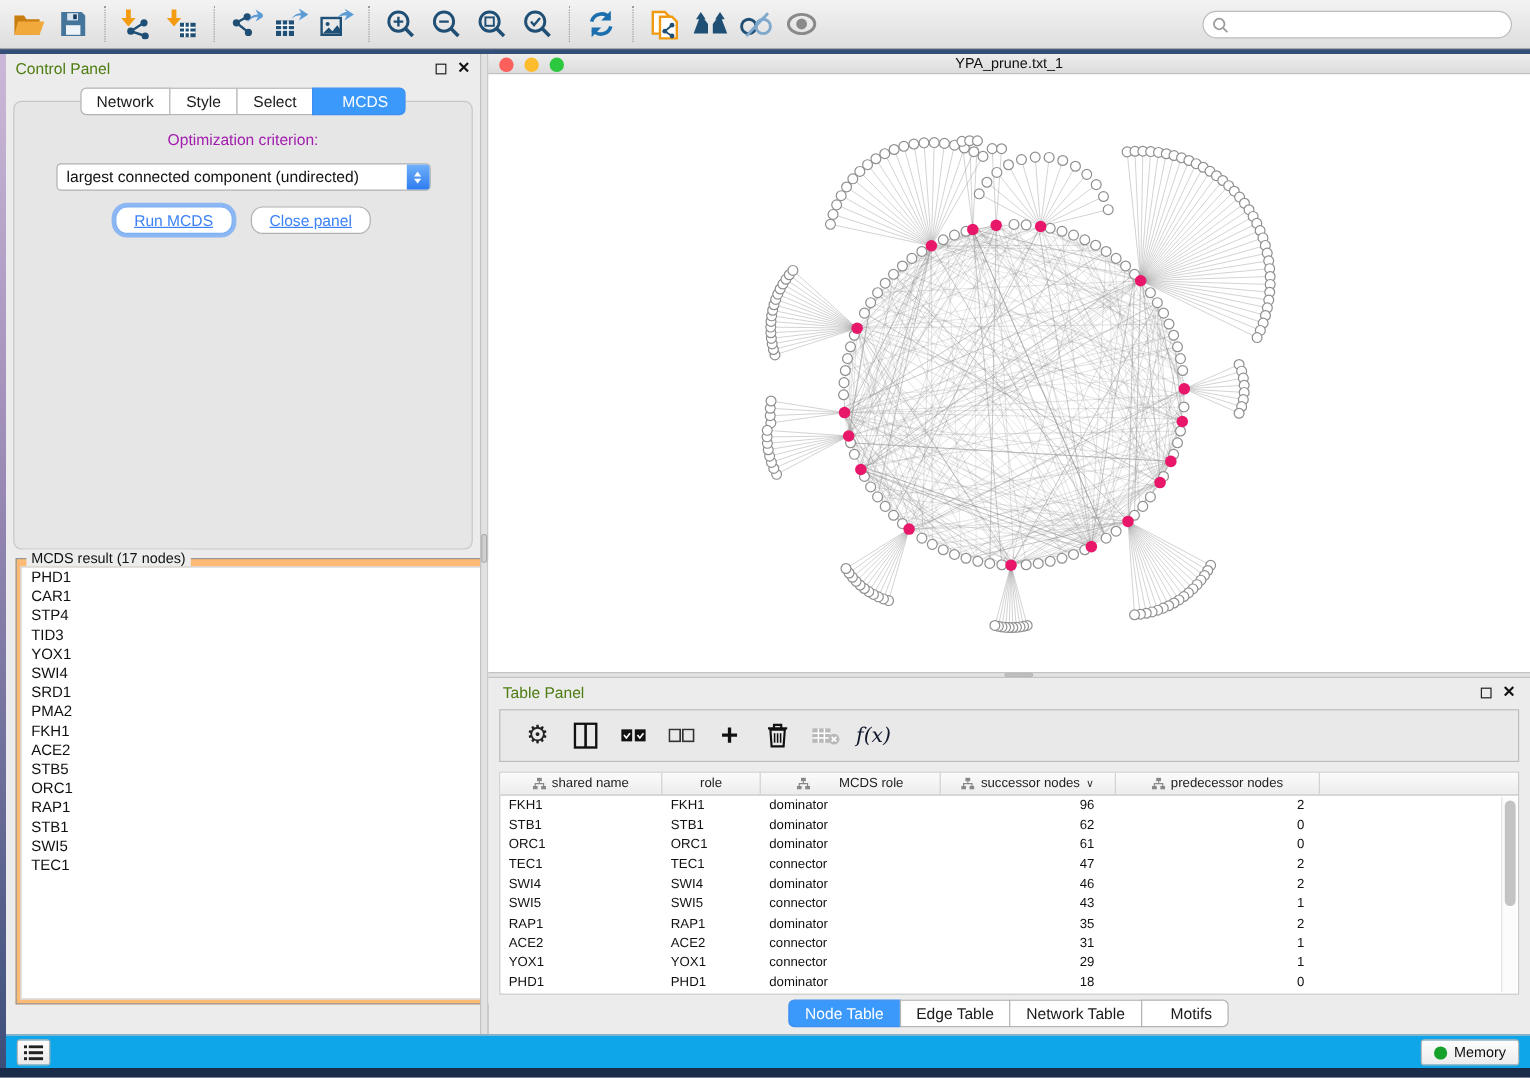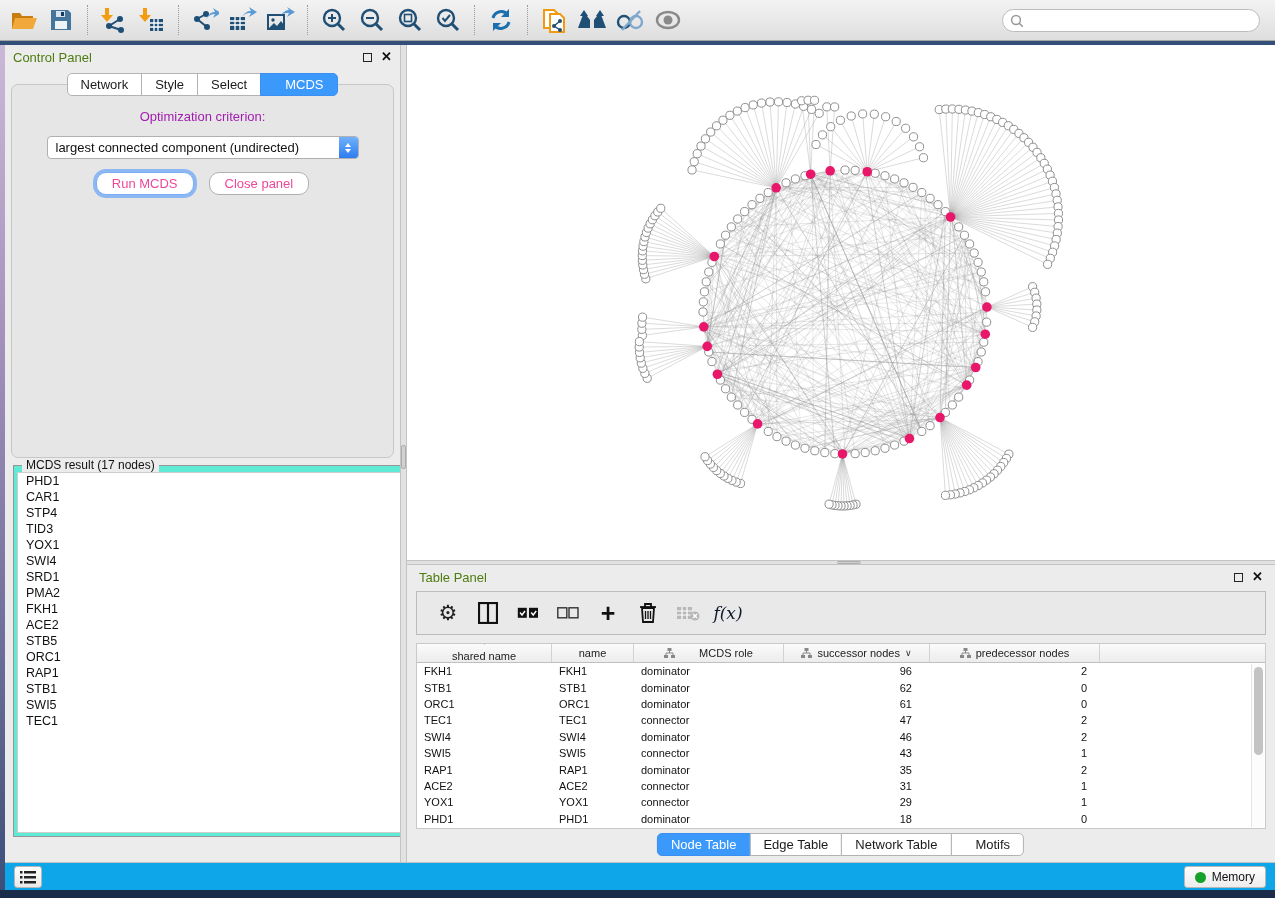--- a/index.html
+++ b/index.html
@@ -37,24 +37,24 @@
   .crit-label{text-align:center;font-size:13px;margin-top:24px;color:#a21caf;}
   .dropdown{width:312px;height:23px;margin:12px auto 0;background:#fff;border:1px solid #b0b0b0;
        border-radius:4px;display:flex;align-items:center;font-size:13px;color:#111;padding-left:8px;}
   .dd-stepper{margin-left:auto;width:19px;height:21px;border-radius:0 3px 3px 0;
        background:linear-gradient(#70b1fb,#2e7cf0);display:flex;flex-direction:column;
        align-items:center;justify-content:center;gap:2px;}
   .dd-stepper i{width:0;height:0;border-left:3.5px solid transparent;border-right:3.5px solid transparent;}
   .dd-up{border-bottom:4px solid #fff;}
   .dd-down{border-top:4px solid #fff;}
   .btn-row{display:flex;justify-content:center;gap:15px;margin-top:13px;}
-  .pbtn{font-size:13px;padding:3px 15px;background:#fff;border:1px solid #b0b0b0;border-radius:10px;color:#ec4899;}
+  .pbtn{font-size:13px;padding:3px 15px;background:#fff;border:1px solid #b0b0b0;border-radius:10px;color:#3b82f6;text-decoration:underline;}
   .pbtn.focused{box-shadow:0 0 0 3px rgba(92,158,250,.65);border-color:#7aaef5;}
   .mcds-box{position:absolute;left:8px;top:420px;width:406px;height:372px;
-       border:1px solid #969696;background:#5eead4;}
+       border:1px solid #969696;background:#fdba74;}
   .mcds-legend{position:absolute;top:-8px;left:8px;background:#ececec;font-size:12px;padding:0 4px;color:#111;}
   .mcds-list{position:absolute;left:3px;top:6px;right:3px;bottom:3px;background:#fff;
        border:1px solid #cdcdcd;overflow:hidden;}
   .mcds-scroll{position:absolute;right:0;top:0;width:13px;height:100%;background:#fafafa;border-left:1px solid #e3e3e3;}
   .mcds-item{font-size:12.5px;color:#111;padding:0.5px 0 0.5px 8px;line-height:15px;}
   
   .vsplit{position:absolute;left:400px;top:45px;width:7px;height:817px;background:#e2e2e2;
        border-left:1px solid #c3c3c3;border-right:1px solid #c3c3c3;}
   .vsplit .knob{position:absolute;top:400px;left:0;width:5px;height:24px;background:#d0d0d0;
        border:1px solid #adadad;border-radius:2px;}
@@ -76,21 +76,21 @@
   .tp-toolbar{position:absolute;left:9px;top:26px;width:850px;height:44px;background:#e9e9e9;
        border:1px solid #bcbcbc;display:flex;align-items:center;padding-left:12px;gap:2px;}
   .tp-ic{width:38px;height:36px;display:flex;align-items:center;justify-content:center;border:none;background:transparent;}
   .gear-glyph{font-size:21px;color:#222;line-height:20px;}
   .plus-glyph{font-size:25px;font-weight:bold;color:#111;line-height:20px;}
   .fx-glyph{font-family:"DejaVu Serif",serif;font-style:italic;font-size:17px;color:#0f172a;}
   .tgrid{position:absolute;left:9px;top:78px;width:850px;height:186px;background:#fff;border:1px solid #c9c9c9;}
   .thead{display:flex;height:19px;background:linear-gradient(#fbfbfb,#ececec);border-bottom:1px solid #c0c0c0;}
   .thcell{display:flex;align-items:center;justify-content:center;gap:5px;border-right:1px solid #d2d2d2;
        font-size:11px;color:#222;}
-  .th-shared{width:135px;flex-direction:column;}.th-name{width:82px;}.th-role{width:150px;gap:24px;}.th-succ{width:146px;}.th-pred{width:170px;}
+  .th-shared{width:135px;}.th-name{width:82px;}.th-role{width:150px;gap:24px;}.th-succ{width:146px;}.th-pred{width:170px;}
   .th-fill{flex:1;border-right:none;}
   .sort-chevron{font-size:9px;color:#333;}
   .trow{display:flex;height:16.4px;align-items:center;font-size:11px;color:#111;}
   .tcell{overflow:hidden;white-space:nowrap;}
   .c-shared{width:135px;padding-left:7px;}
   .c-name{width:82px;padding-left:7px;}
   .c-role{width:150px;padding-left:7px;}
   .c-succ{width:146px;text-align:right;padding-right:18px;}
   .c-pred{width:170px;text-align:right;padding-right:13px;}
   .tv-scroll{position:absolute;right:1px;top:20px;bottom:1px;width:13px;background:#fcfcfc;border-left:1px solid #e4e4e4;}
@@ -302,20 +302,28 @@
 </div>
 
 <div class="vsplit">
     <div class="knob"></div>
   </div>
 <div class="hsplit">
     <div class="knob"></div>
   </div>
 
 <div class="net-window">
+  <div class="net-titlebar">
+    <span class="lights">
+      <span class="light l-red"></span>
+      <span class="light l-yellow"></span>
+      <span class="light l-green"></span>
+    </span>
+    <span class="net-title">YPA_prune.txt_1</span>
+  </div>
   <div class="net-canvas">
     <svg id="graph" width="868" height="498" viewBox="0 0 868 498">
         <line x1="369.15703392502013" y1="142.8040015862058" x2="297.4453552529076" y2="287.2087070348065" stroke="#8c8c8c" stroke-width="0.7" opacity="0.3"></line>
         <line x1="369.15703392502013" y1="142.8040015862058" x2="324.3231437887408" y2="352.0974286446112" stroke="#8c8c8c" stroke-width="0.7" opacity="0.3"></line>
         <line x1="369.15703392502013" y1="142.8040015862058" x2="313.3695834814497" y2="335.053356114248" stroke="#8c8c8c" stroke-width="0.7" opacity="0.3"></line>
         <line x1="369.15703392502013" y1="142.8040015862058" x2="514.7709960786949" y2="386.4580016620277" stroke="#8c8c8c" stroke-width="0.7" opacity="0.3"></line>
         <line x1="369.15703392502013" y1="142.8040015862058" x2="299.24514503209537" y2="297.18427111652267" stroke="#8c8c8c" stroke-width="0.7" opacity="0.3"></line>
         <line x1="369.15703392502013" y1="142.8040015862058" x2="562.6304165185503" y2="198.94664388575194" stroke="#8c8c8c" stroke-width="0.7" opacity="0.3"></line>
         <line x1="369.15703392502013" y1="142.8040015862058" x2="297.4453552529076" y2="287.2087070348065" stroke="#8c8c8c" stroke-width="0.7" opacity="0.3"></line>
         <line x1="369.15703392502013" y1="142.8040015862058" x2="324.3231437887408" y2="352.0974286446112" stroke="#8c8c8c" stroke-width="0.7" opacity="0.3"></line>
@@ -1144,21 +1152,21 @@
       <div class="thcell th-shared">
         <svg width="11" height="10" viewBox="0 0 11 10">
             <rect x="3.5" y="0" width="4" height="3" fill="#888"></rect>
             <rect x="0" y="7" width="4" height="3" fill="#888"></rect>
             <rect x="7" y="7" width="4" height="3" fill="#888"></rect>
             <path d="M5.5 3v2M2 7V5h7v2" stroke="#888" fill="none"></path>
           </svg>
         <span>shared name</span>
       </div>
       <div class="thcell th-name">
-        <span>name</span>
+        <span>role</span>
       </div>
       <div class="thcell th-role">
         <svg width="11" height="10" viewBox="0 0 11 10">
             <rect x="3.5" y="0" width="4" height="3" fill="#888"></rect>
             <rect x="0" y="7" width="4" height="3" fill="#888"></rect>
             <rect x="7" y="7" width="4" height="3" fill="#888"></rect>
             <path d="M5.5 3v2M2 7V5h7v2" stroke="#888" fill="none"></path>
           </svg>
         <span>MCDS role</span>
       </div>

